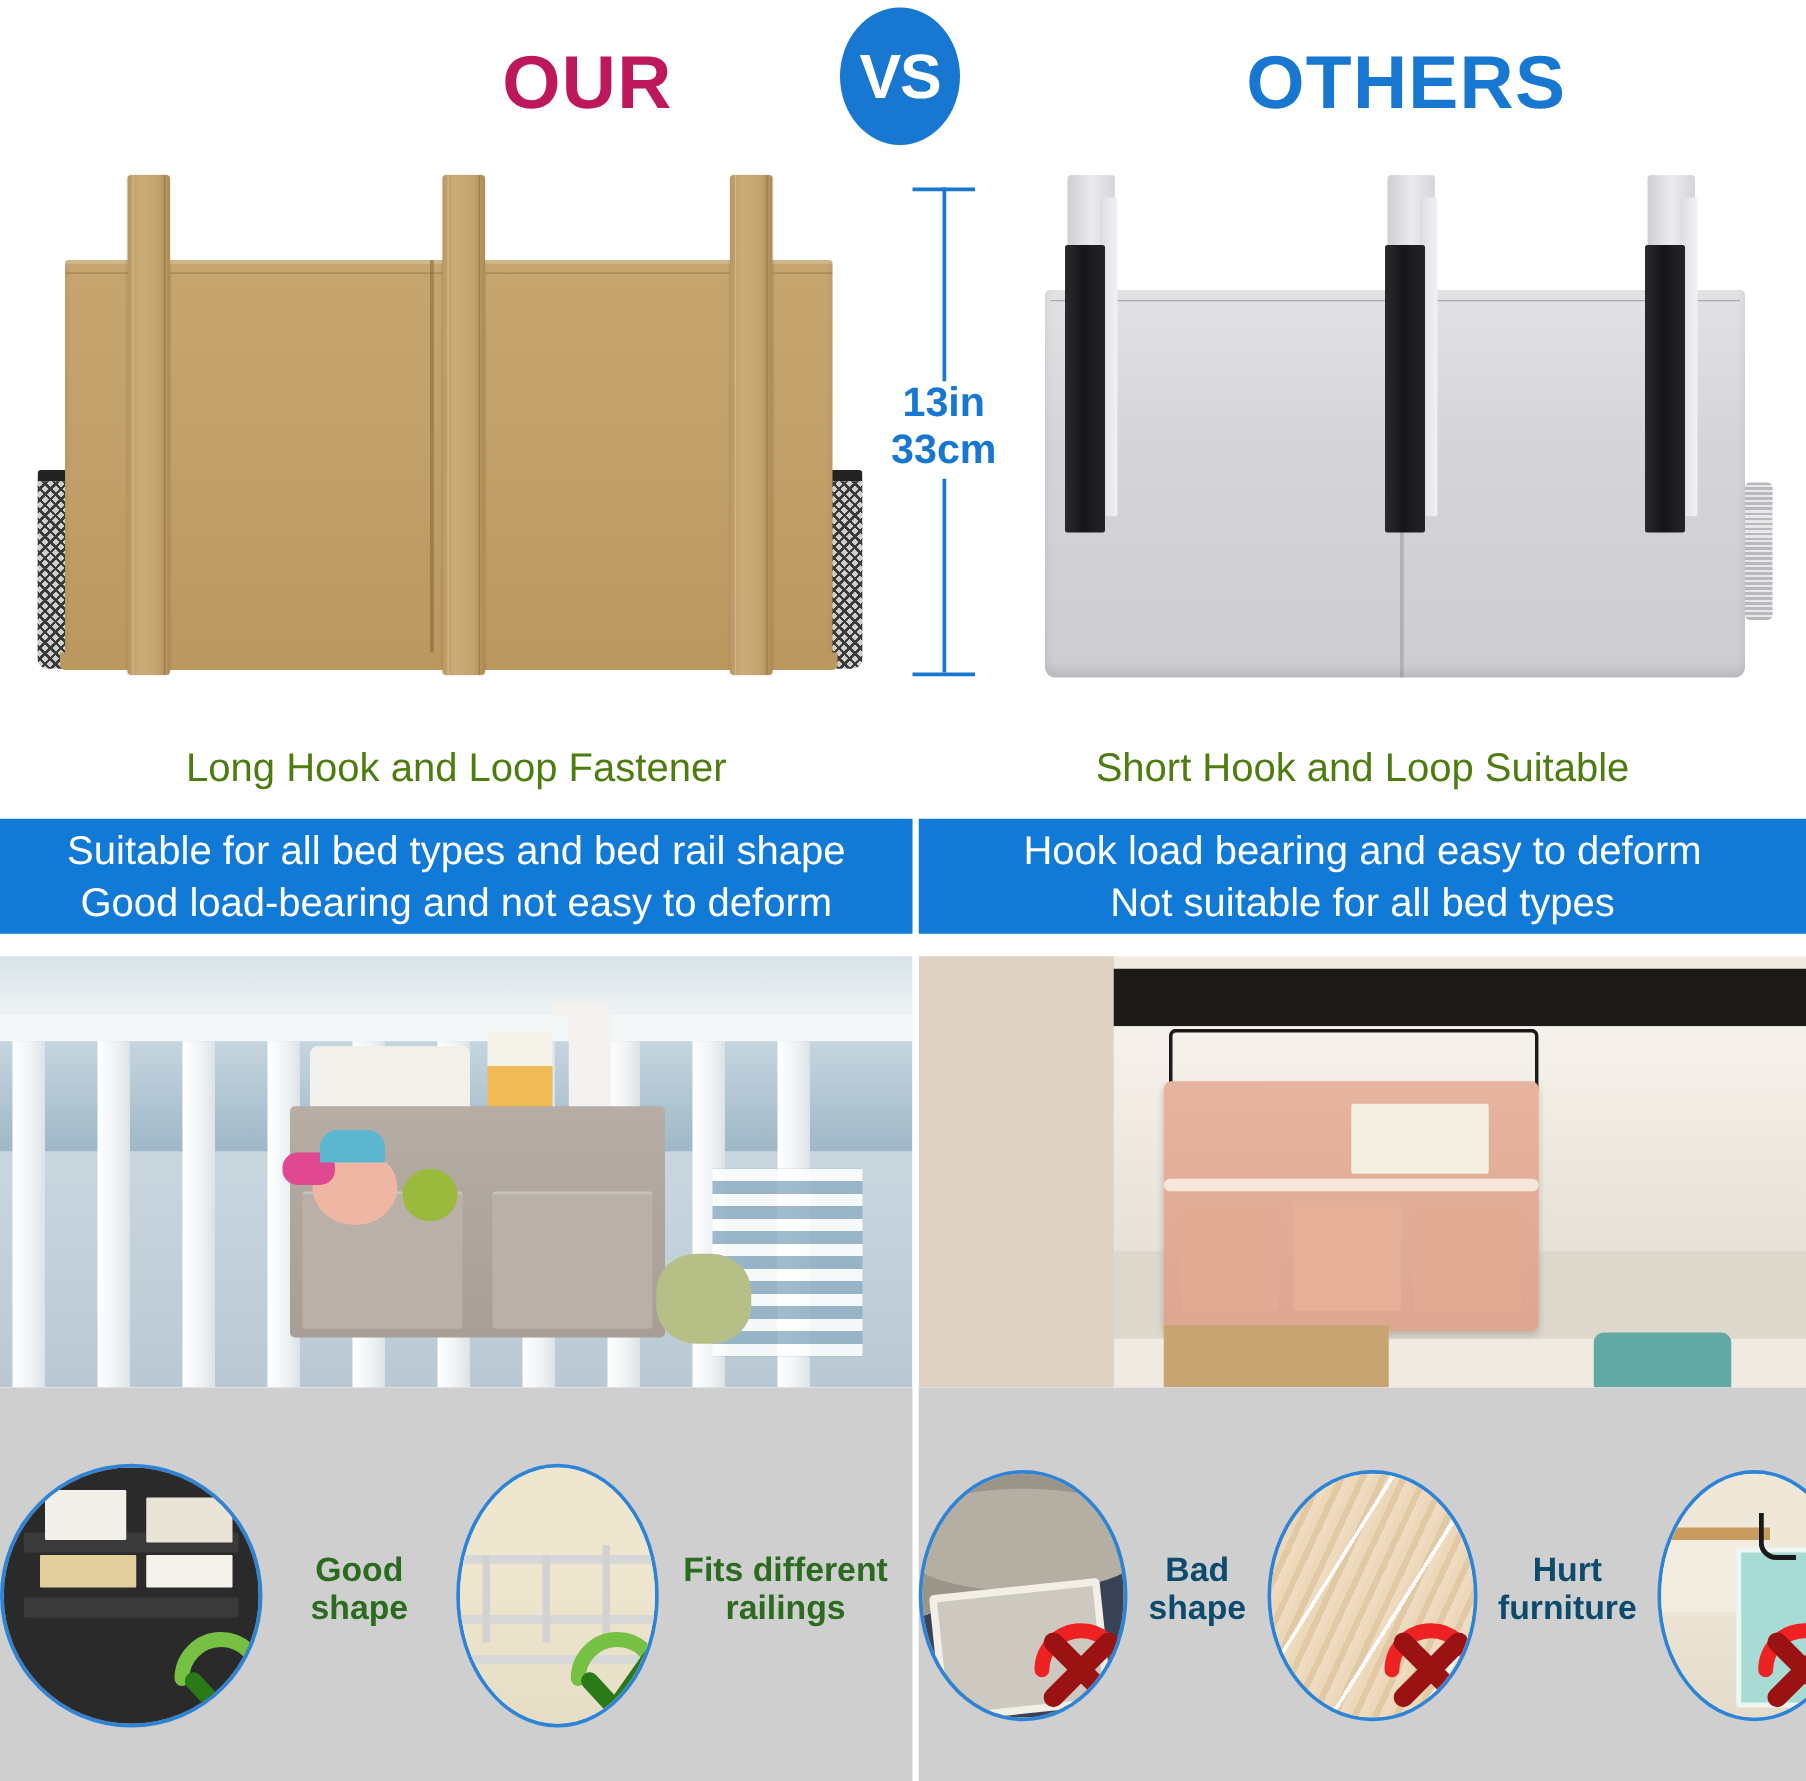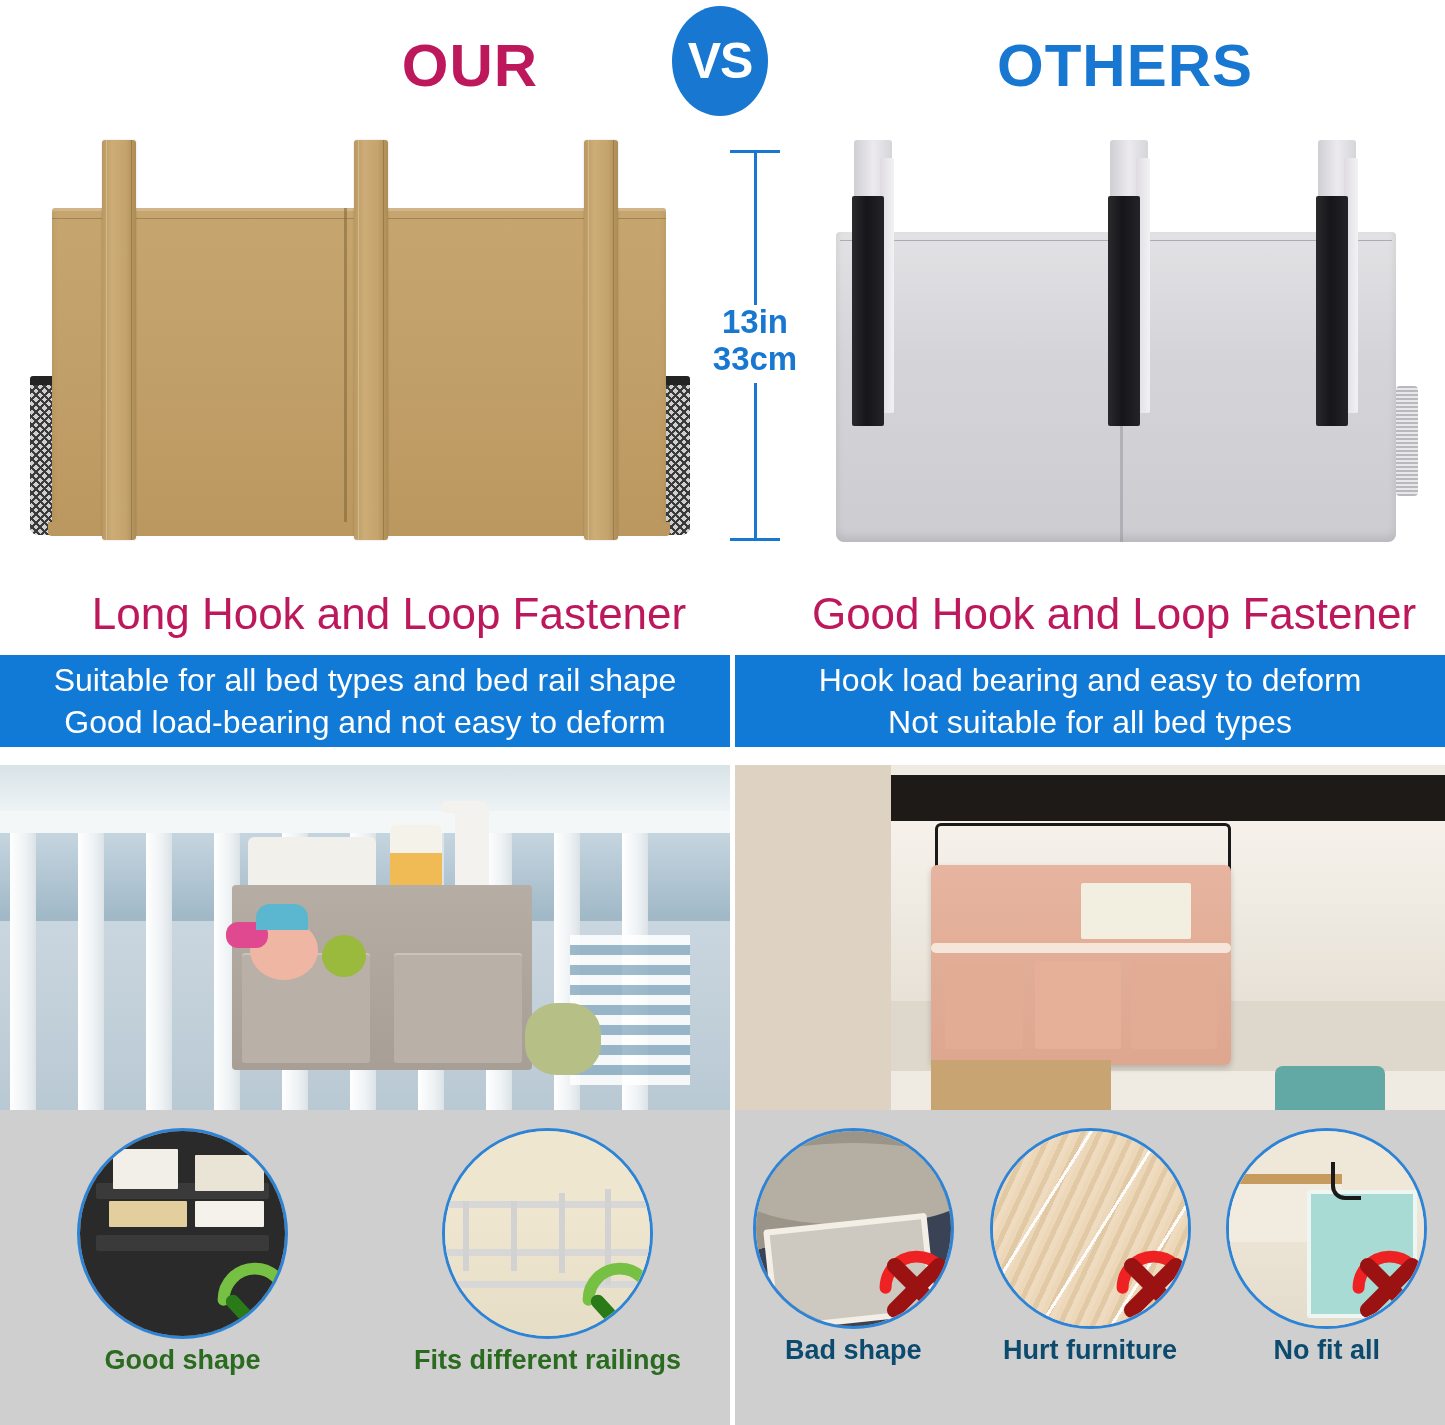--- a/index.html
+++ b/index.html
@@ -120,21 +120,21 @@
   .gray-strap .tail{
     position:absolute;left:28px;top:18px;width:14px;height:255px;
     background:linear-gradient(90deg,#dedce1,#f2f1f4);
     border-radius:2px;
   }
 
   
   .sub-row{position:absolute;left:0;top:573px;width:1445px;height:82px;}
   .sub{
     position:absolute;top:0;height:82px;display:flex;align-items:center;justify-content:center;
-    color:#be185d;font-size:44px;font-weight:normal;white-space:nowrap;margin-left:24px;
+    color:#4d7c0f;font-size:32px;font-weight:normal;white-space:nowrap;
   }
   .sub.left{left:0;width:730px;}
   .sub.right{left:735px;width:710px;}
 
   
   .banner{
     position:absolute;top:655px;height:92px;background:#1179D6;
     display:flex;flex-direction:column;align-items:center;justify-content:center;
     color:#ffffff;font-size:32px;line-height:42px;text-align:center;
   }
@@ -190,21 +190,21 @@
   .org-pink .box{position:absolute;left:150px;top:18px;width:110px;height:56px;background:#f2eee0;border-radius:2px;}
   .hook-w{position:absolute;left:200px;top:58px;width:290px;height:46px;border:3px solid #1a1a1a;border-bottom:none;border-radius:6px 6px 0 0;}
   .carton{position:absolute;left:196px;top:295px;width:180px;height:50px;background:#c8a473;}
   .chair{position:absolute;right:60px;bottom:0;width:110px;height:44px;background:#62a9a5;border-radius:8px 8px 0 0;}
 
   
   .feat{position:absolute;top:1110px;height:315px;background:#cfcfcf;}
   .feat.left{left:0;width:730px;}
   .feat.right{left:735px;width:710px;}
   .feat-inner{position:absolute;left:0;top:0;width:100%;height:100%;display:flex;}
-  .feat-cell{flex:1;position:relative;display:flex;flex-direction:column;align-items:center;}
+  .feat-cell{flex:1;position:relative;display:flex;flex-direction:row;align-items:center;}
   .circ{
     position:relative;margin-top:18px;width:205px;height:205px;border-radius:50%;
     border:3px solid #2d84d6;overflow:hidden;background:#ddd;
   }
   .feat.right .circ{width:195px;height:195px;}
 
   
   .blk-org{position:absolute;inset:0;background:#2a2a2a;}
   .blk-org .shelf{position:absolute;left:8%;width:84%;height:16px;background:#3a3a3a;border-radius:2px;}
   .blk-org .paper{position:absolute;background:#f1efe7;border-radius:1px;}
@@ -287,21 +287,21 @@
       <div class="gray-strap" style="left:496px;">
         <div class="top"></div>
         <div class="tail"></div>
         <div class="velcro"></div>
       </div>
     </div>
   </div>
 
   <div class="sub-row">
     <div class="sub left">Long Hook and Loop Fastener</div>
-    <div class="sub right">Good Hook and Loop Fastener</div>
+    <div class="sub right">Short Hook and Loop Suitable</div>
   </div>
 
   <div class="banner left">
     <span>Suitable for all bed types and bed rail shape</span>
     <span>Good load-bearing and not easy to deform</span>
   </div>
   <div class="banner right">
     <span>Hook load bearing and easy to deform</span>
     <span>Not suitable for all bed types</span>
   </div>

